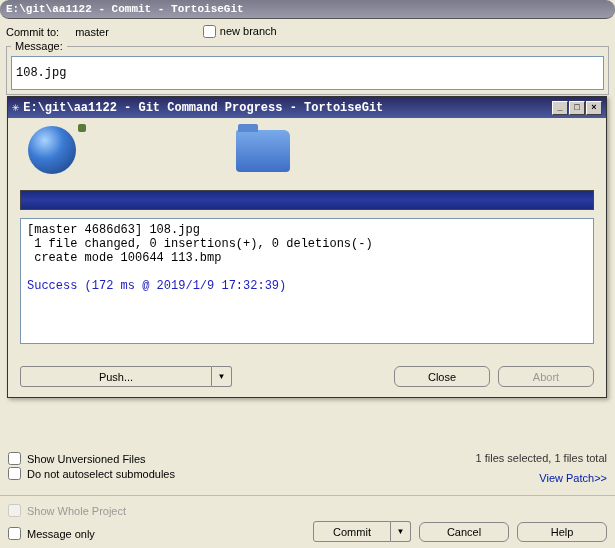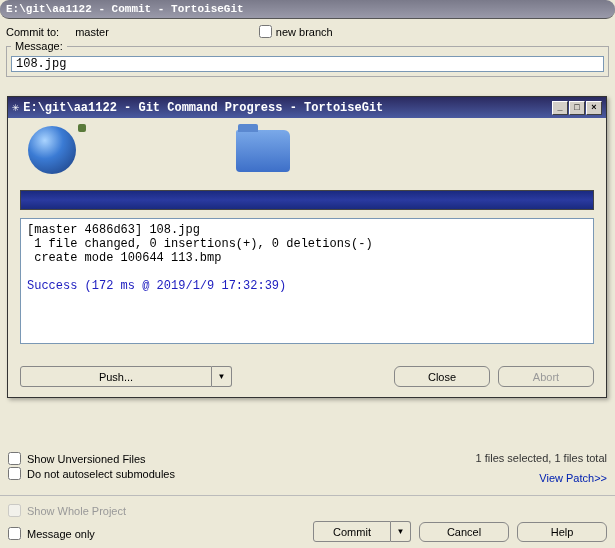--- a/index.html
+++ b/index.html
@@ -19,40 +19,40 @@
   font-size: 11px;
   font-family: "Courier New", monospace;
   font-weight: bold;
   border-bottom: 1px solid #555;
   border-radius: 9px;
 }
 .outer-body { padding: 4px 6px; }
 .row { display: flex; align-items: center; gap: 6px; margin: 2px 0; }
 .lbl { color: #000; }
 .commit-to-val { margin-left: 10px; }
-.newbranch { margin-left: 100px; display: flex; align-items: center; gap: 4px; padding-left: 44px; }
+.newbranch { margin-left: 44px; display: flex; gap: 4px; padding-left: 44px; }
 input[type=checkbox] {
   width: 13px; height: 13px;
   border: 1px solid #888;
   background: #fff;
 }
 fieldset {
   border: 1px solid #aaa;
   padding: 4px;
   margin-top: 2px;
 }
 legend { padding: 0 4px; font-size: 11px; }
 .msg-input {
   width: 100%;
   border: 1px solid #7a98b5;
   background: #fff;
   font-family: "Courier New", monospace;
   font-size: 12px;
   padding: 2px 4px;
-  height: 16px;
+  height: 34px;
 }
 .dialog {
   position: absolute;
   top: 96px;
   left: 7px;
   width: 600px;
   background: #ece9d8;
   border: 1px solid #333;
   box-shadow: 2px 2px 4px rgba(0,0,0,0.3);
 }

